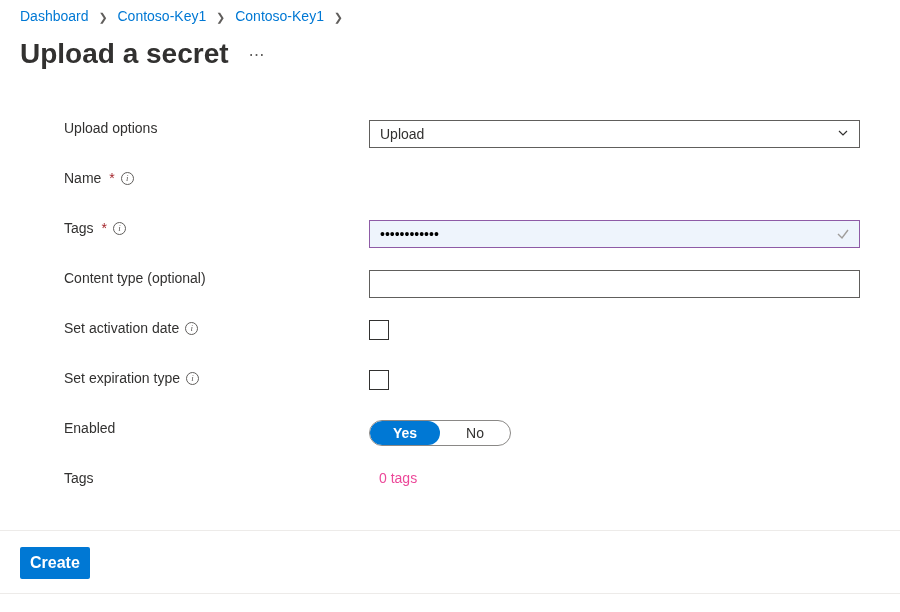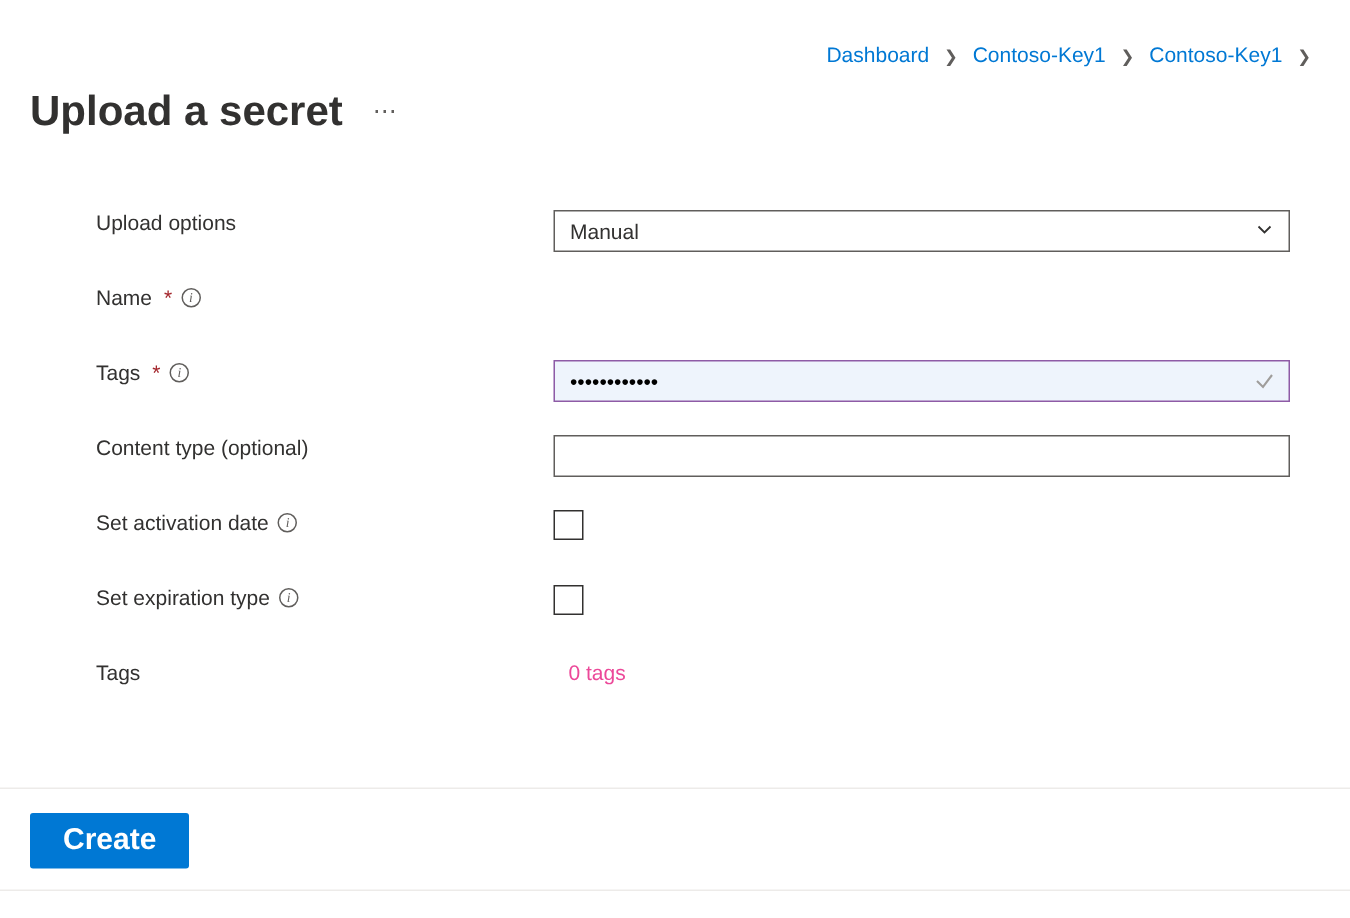--- a/index.html
+++ b/index.html
@@ -6,23 +6,22 @@
     body {
       font-family: "Segoe UI", -apple-system, sans-serif;
       font-size: 14px;
       color: #323130;
       background: #fff;
       width: 900px;
       height: 612px;
       position: relative;
     }
     .breadcrumb {
-      padding: 28px 20px 8px 20px;
-      font-size: 14px;
-      text-align: right;
+      padding: 8px 20px 8px 20px;
+      font-size: 14px;
     }
     .breadcrumb a { color: #0078d4; text-decoration: none; cursor: pointer; }
     .breadcrumb .sep { color: #605e5c; margin: 0 6px; font-size: 11px; }
     .page-title {
       padding: 6px 20px 20px 20px;
       display: flex;
       align-items: center;
       gap: 20px;
     }
     .page-title h1 { font-size: 28px; font-weight: 600; color: #323130; }
@@ -138,22 +137,22 @@
       left: 0; right: 0;
       padding: 16px 20px 0 20px;
       border-top: 1px solid #edebe9;
       border-bottom: 1px solid #edebe9;
       padding-bottom: 14px;
     }
     .btn-primary {
       background: #0078d4;
       color: #fff;
       border: none;
-      padding: 7px 22px;
-      font-size: 20px;
+      padding: 7px 10px;
+      font-size: 16px;
       font-weight: 600;
       font-family: inherit;
       border-radius: 2px;
       cursor: pointer;
     }
   </style>
 </head>
 <body>
 
 <nav class="breadcrumb">
@@ -169,21 +168,21 @@
   <h1>Upload a secret</h1>
   <span class="ellipsis">⋯</span>
 </div>
 
 <div class="form">
 
   <div class="row">
     <div class="label">Upload options</div>
     <div class="control">
       <div class="select">
-        <span>Manual</span>
+        <span>Upload</span>
         <span class="chev">
           <svg width="12" height="12" viewBox="0 0 12 12">
               <path d="M2 4 L6 8 L10 4" stroke="#323130" stroke-width="1.2" fill="none"></path>
             </svg>
         </span>
       </div>
     </div>
   </div>
 
   <div class="row">
@@ -234,20 +233,29 @@
   <div class="row">
     <div class="label">
       <span>Set expiration type</span>
       <span class="info-icon">i</span>
     </div>
     <div class="control">
       <div class="checkbox"></div>
     </div>
   </div>
 
+  <div class="row">
+    <div class="label">Enabled</div>
+    <div class="control">
+      <div class="toggle">
+        <span class="active">Yes</span>
+        <span class="inactive">No</span>
+      </div>
+    </div>
+  </div>
 
   <div class="row">
     <div class="label">Tags</div>
     <div class="control">
       <span class="tags-link">0 tags</span>
     </div>
   </div>
 
 </div>
 

